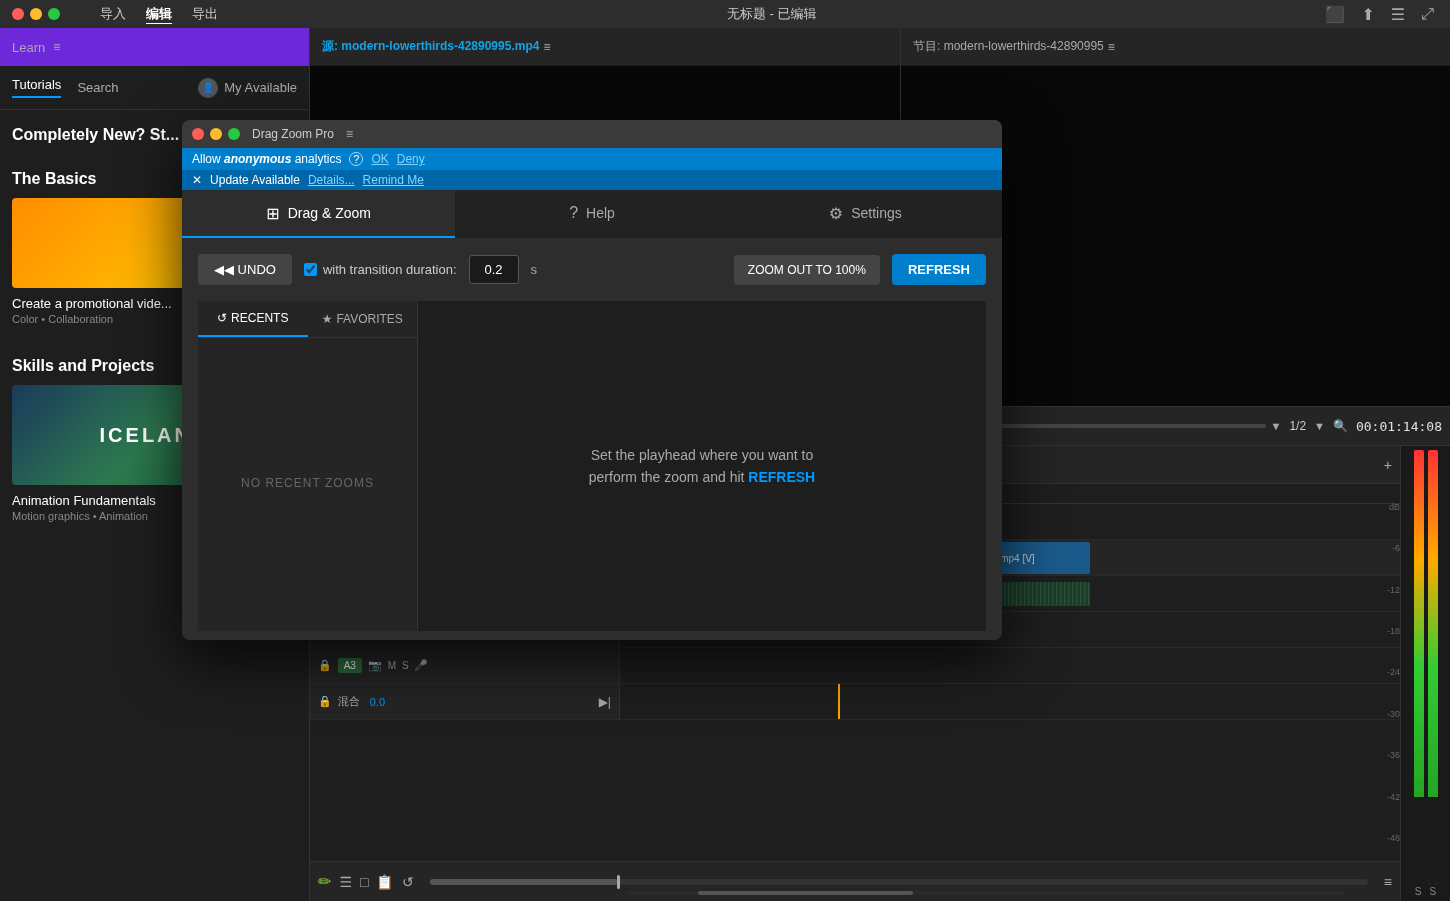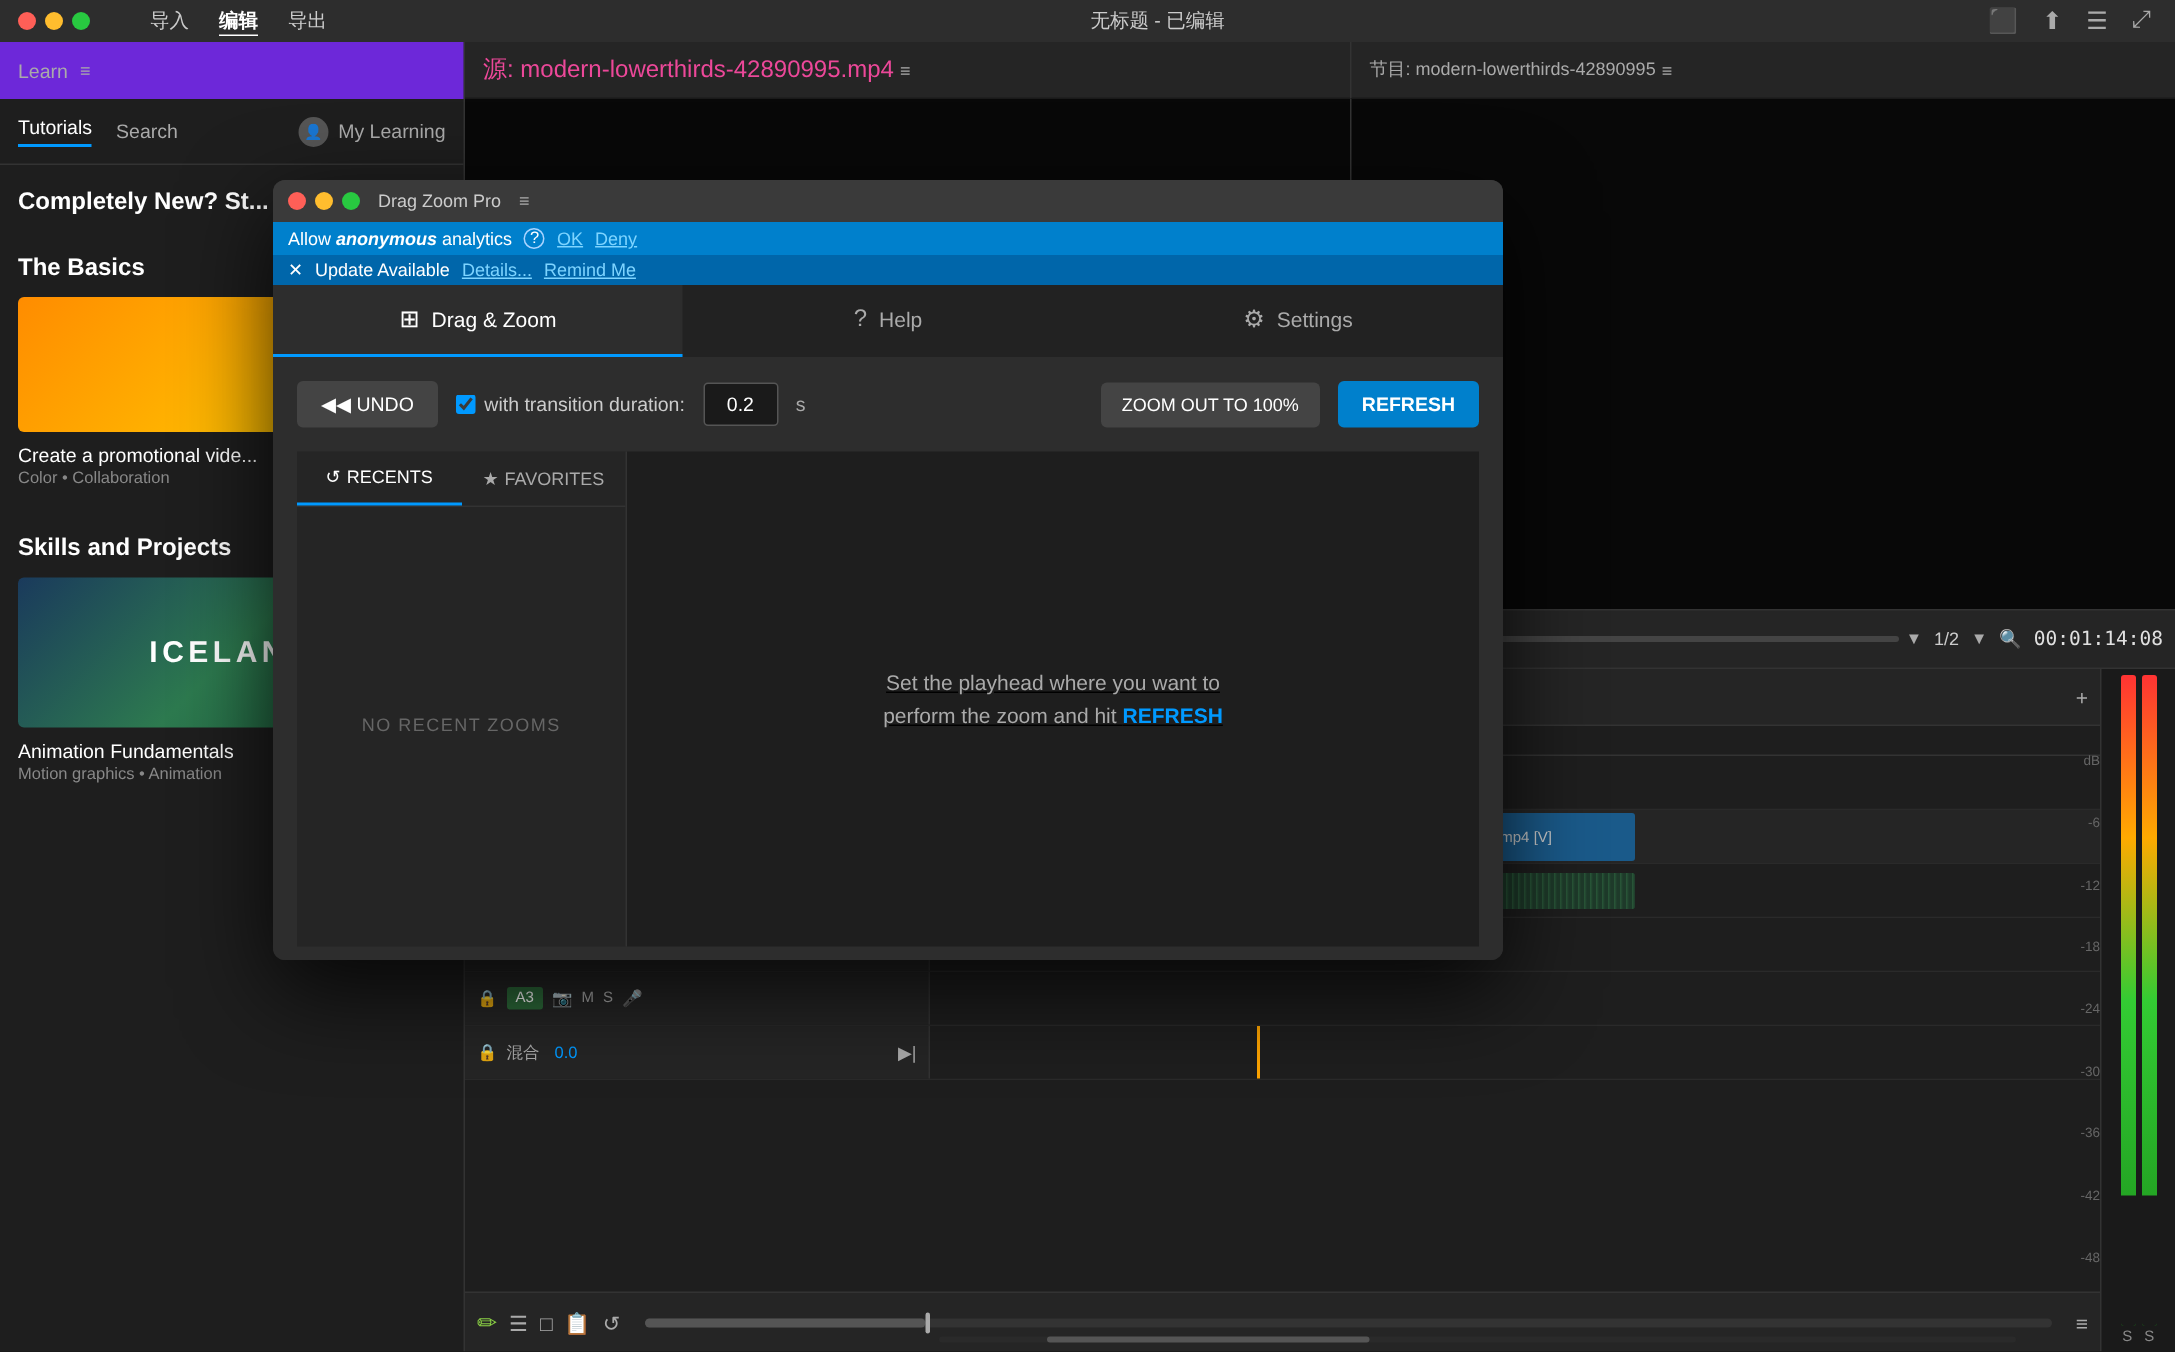--- a/index.html
+++ b/index.html
@@ -91,21 +91,21 @@
     .modal-duration-input { width: 50px; background: #1a1a1a; color: #fff; border: 1px solid #555; padding: 6px 8px; border-radius: 3px; font-size: 13px; text-align: center; }
     .modal-s-label { color: #aaa; font-size: 13px; }
     .modal-zoom-btn { background: #444; color: #fff; border: none; padding: 8px 14px; border-radius: 4px; cursor: pointer; font-size: 12px; margin-left: auto; }
     .modal-refresh-btn { background: #0080cc; color: #fff; border: none; padding: 8px 16px; border-radius: 4px; cursor: pointer; font-size: 13px; font-weight: 600; }
     .modal-content-area { display: flex; height: 330px; }
     .modal-recents-panel { width: 220px; background: #252525; border-right: 1px solid #333; }
     .modal-recents-tabs { display: flex; border-bottom: 1px solid #333; }
     .modal-recents-tab { flex: 1; padding: 10px 8px; text-align: center; color: #aaa; font-size: 12px; cursor: pointer; display: flex; align-items: center; justify-content: center; gap: 4px; }
     .modal-recents-tab.active { color: #fff; border-bottom: 2px solid #0099ff; }
     .modal-no-recents { display: flex; align-items: center; justify-content: center; height: calc(100% - 40px); color: #666; font-size: 12px; letter-spacing: 1px; text-transform: uppercase; }
-    .modal-main-panel { flex: 1; background: #1e1e1e; display: flex; align-items: center; justify-content: center; flex-direction: column; gap: 8px; text-decoration: underline; }
+    .modal-main-panel { flex: 1; background: #1e1e1e; display: flex; align-items: center; justify-content: center; flex-direction: column; gap: 8px; }
     .modal-instruction { color: #aaa; font-size: 14px; text-align: center; line-height: 1.6; }
   </style>
 </head>
 <body>
 
 <div class="title-bar">
   <div class="traffic-lights">
     <div class="traffic-light tl-close"></div>
     <div class="traffic-light tl-min"></div>
     <div class="traffic-light tl-max"></div>
@@ -127,21 +127,21 @@
 <div class="left-panel">
   <div class="left-header">
     <span class="left-header-learn">Learn</span>
     <span class="left-header-icon">≡</span>
   </div>
   <div class="left-tabs">
     <span class="left-tab active">Tutorials</span>
     <span class="left-tab-search">Search</span>
     <div class="left-tab-mylearning">
       <div class="avatar">👤</div>
-      <span>My Learning</span>
+      <span>My Available</span>
     </div>
   </div>
 
   <div class="section-title">Completely New? St...</div>
 
   <div class="section-title">The Basics</div>
   <div class="card">
     <div class="card-img card-img-orange" style="height:90px;"></div>
     <div class="card-title">Create a promotional vide...</div>
     <div class="card-sub">Color • Collaboration</div>
@@ -151,21 +151,21 @@
   <div class="card">
     <div class="card-img" style="height:100px; background:linear-gradient(135deg,#1a3a5c 0%,#2d7a4f 50%,#1a5c3a 100%); border-radius:4px; display:flex;align-items:center;justify-content:center; color:#fff; font-size:20px; font-weight:700; letter-spacing:3px;">
       ICELAND
     </div>
     <div class="card-title">Animation Fundamentals</div>
     <div class="card-sub">Motion graphics • Animation</div>
   </div>
 </div>
 
 <div style="position:absolute;top:28px;left:310px;right:550px;height:38px;background:#252525;display:flex;align-items:center;padding:0 12px;border-bottom:1px solid #1a1a1a;">
-  <span style="color:#ec4899;font-size:16px;">源: modern-lowerthirds-42890995.mp4</span>
+  <span style="color:#0ea5e9;font-size:12px;font-weight:bold;">源: modern-lowerthirds-42890995.mp4</span>
   <span style="color:#aaa;font-size:12px;margin-left:4px;">≡</span>
 </div>
 
 <div style="position:absolute;top:28px;right:0;width:550px;height:38px;background:#252525;display:flex;align-items:center;padding:0 12px;border-bottom:1px solid #1a1a1a;border-left:1px solid #333;">
   <span style="color:#aaa;font-size:12px;">节目: modern-lowerthirds-42890995</span>
   <span style="color:#aaa;font-size:12px;margin-left:4px;">≡</span>
 </div>
 
 <div style="position:absolute;top:66px;left:310px;right:550px;height:340px;background:#080808;">
 </div>

